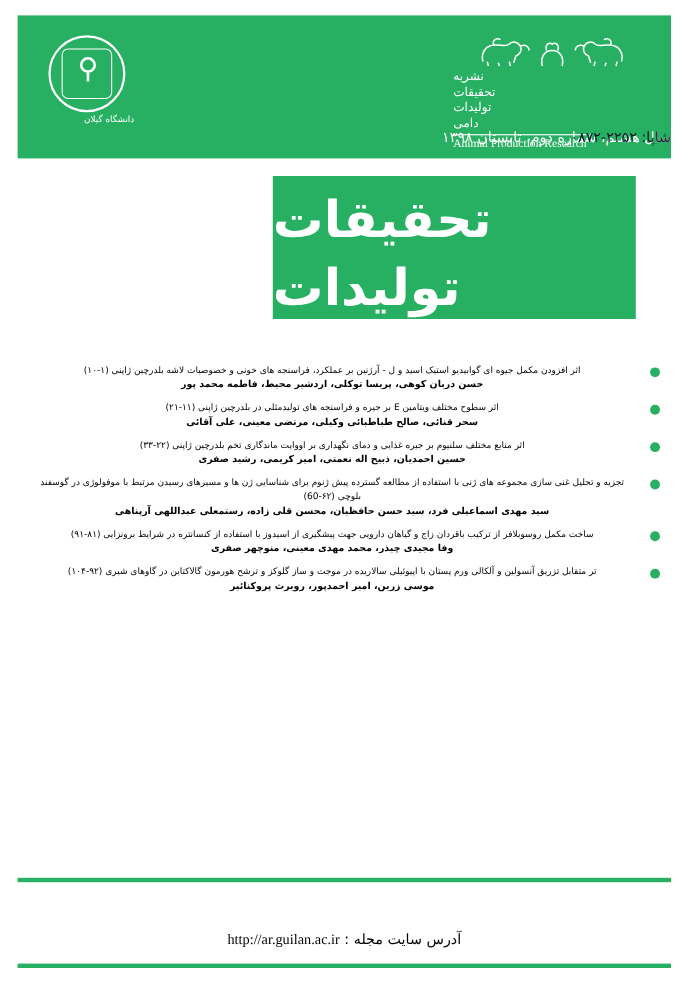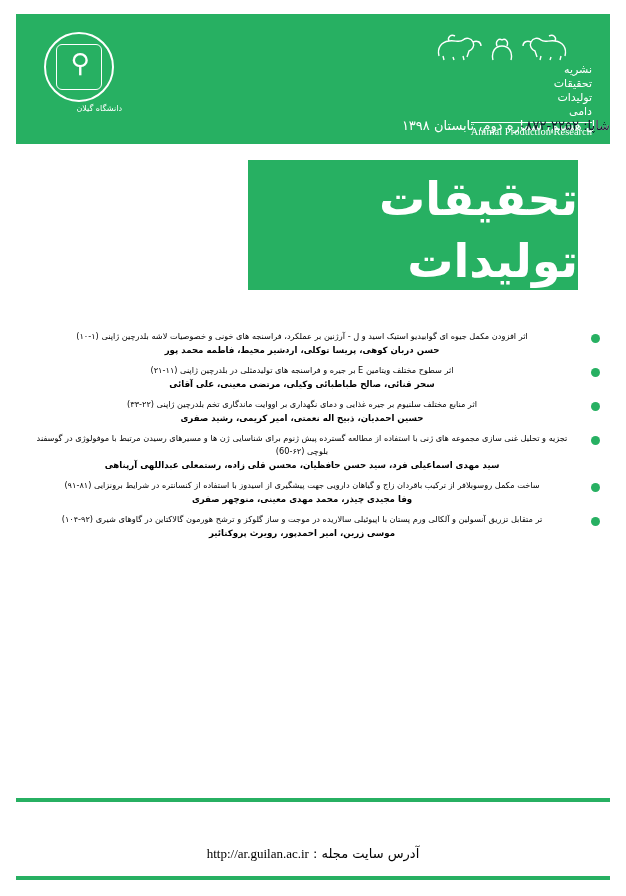--- a/index.html
+++ b/index.html
@@ -79,21 +79,21 @@
     font-size: 8px;
   }
 
   
   .journal-logo {
     position: absolute;
     right: 18px;
     top: 10px;
     width: 180px;
     height: 100px;
-    text-align: right;
+    text-align: left;
     color: #ffffff;
   }
   .logo-cows {
     position: relative;
     height: 36px;
     margin-top: 2px;
   }
   .logo-cows svg { display: block; margin: 0 auto; }
   .logo-fa {
     font-size: 11px;
@@ -139,21 +139,21 @@
   }
   .main-title {
     position: absolute;
     left: 248px;
     top: 160px;
     width: 330px;
     height: 130px;
     color: #ffffff;
     font-size: 46px;
     line-height: 62px;
-    text-align: right;
+    text-align: left;
     direction: rtl;
     padding-top: 8px;
     box-sizing: border-box;
     font-weight: bold;
   }
   .main-title span { display: block; }
 
   
   .contents {
     position: absolute;

